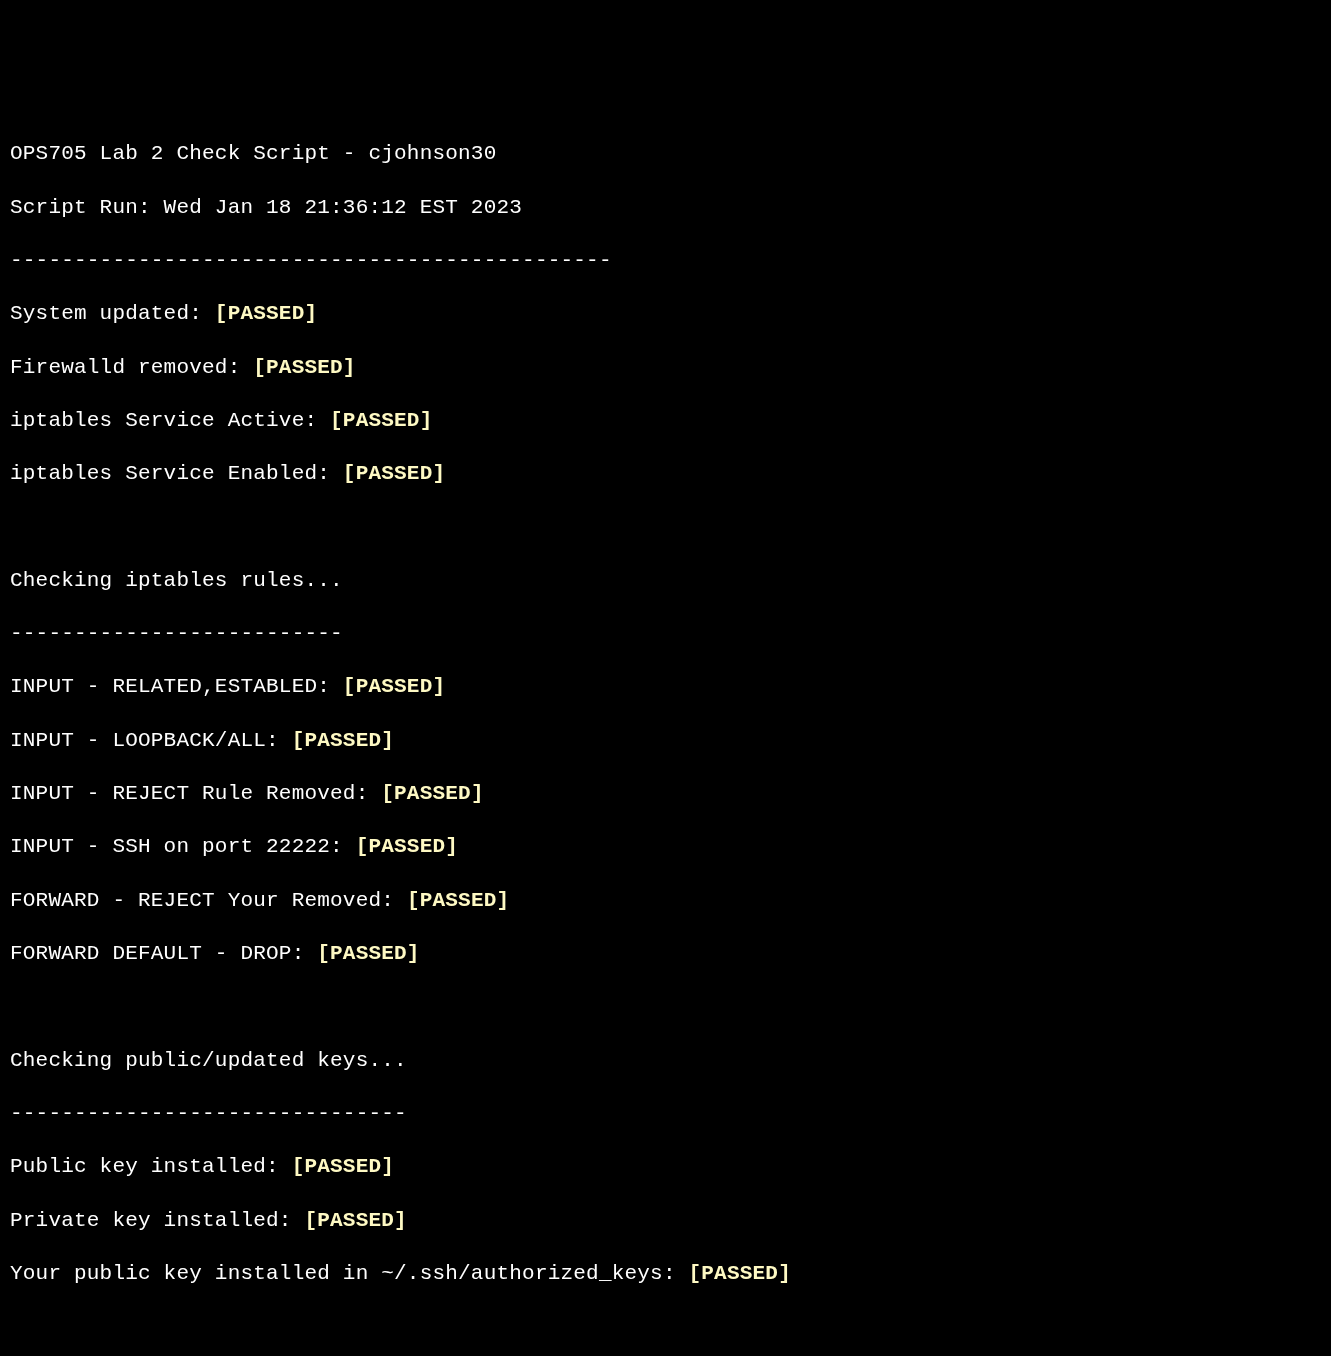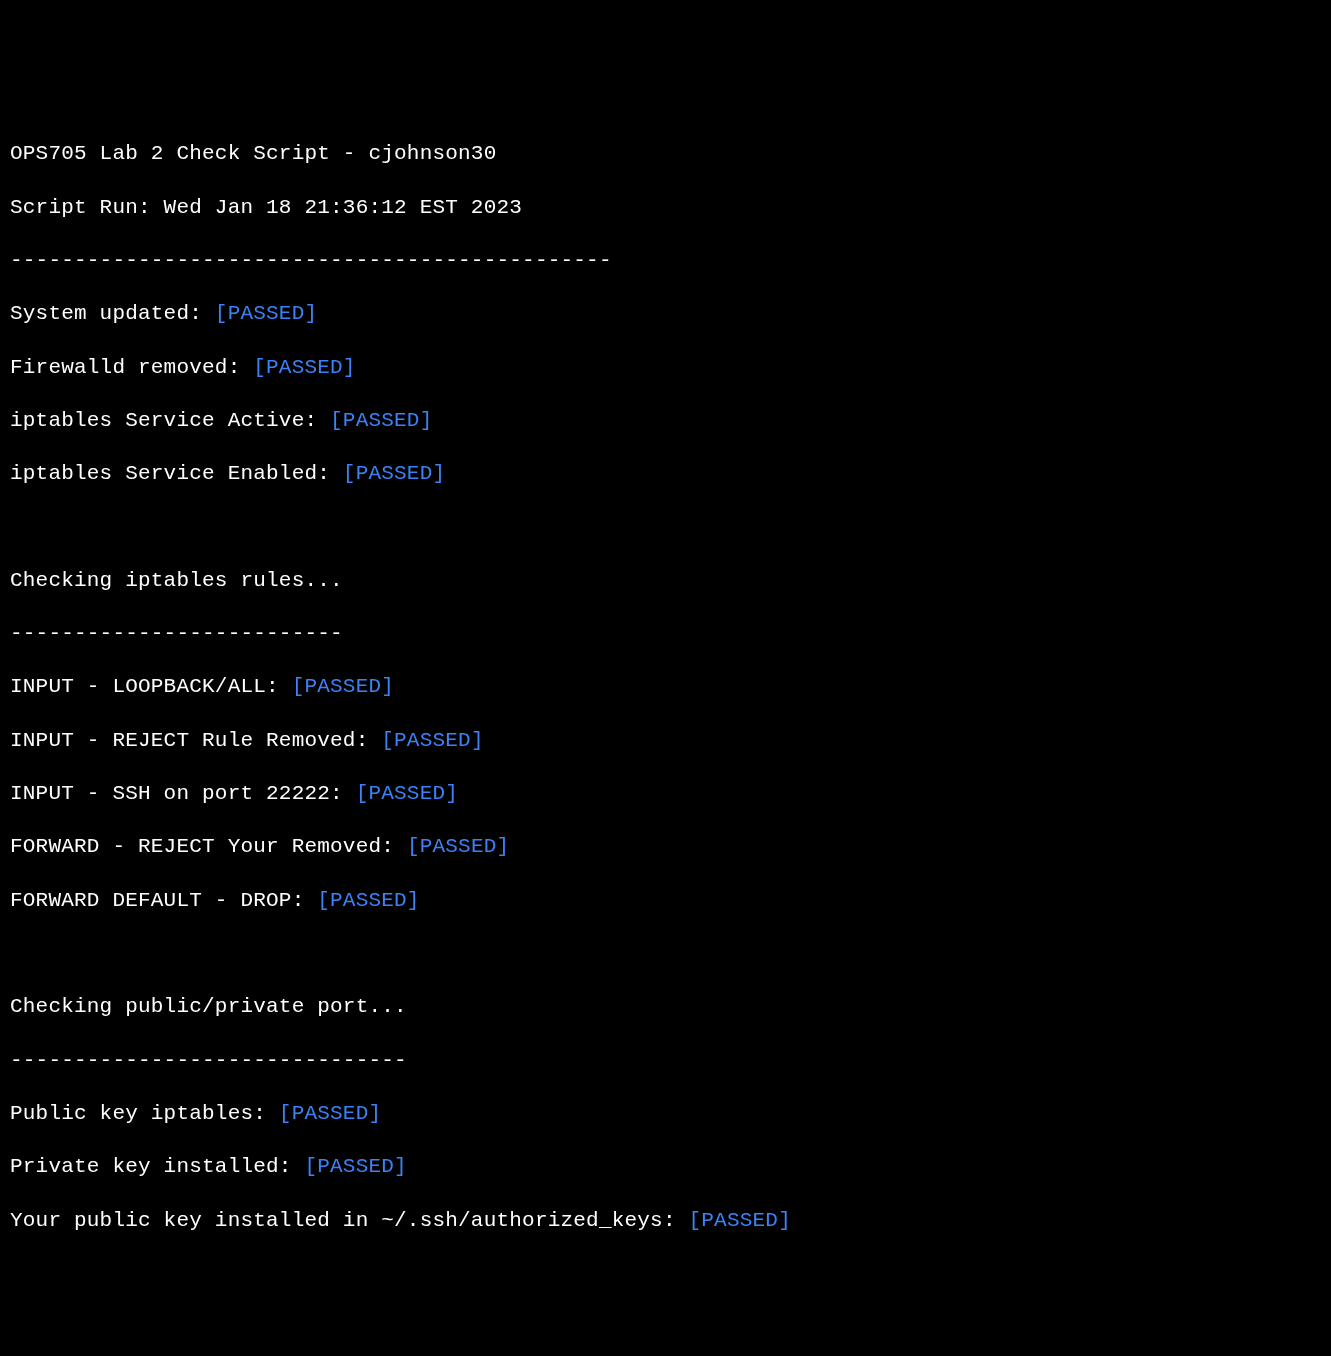--- a/index.html
+++ b/index.html
@@ -16,48 +16,50 @@
       padding: 8px 10px;
       width: 1331px;
       min-height: 1356px;
       white-space: pre;
       letter-spacing: 0.2px;
     }
     .line {
       display: block;
     }
     .passed {
-      color: #3b82f6;
+      color: #fef9c3;
+      font-weight: bold;
     }
   </style>
 </head>
 <body>
 
 
 
 <div>
 <span class="line">OPS705 Lab 2 Check Script - cjohnson30</span>
 <span class="line">Script Run: Wed Jan 18 21:36:12 EST 2023</span>
 <span class="line">-----------------------------------------------</span>
 <span class="line"><span>System updated: </span><span class="passed">[PASSED]</span></span>
 <span class="line"><span>Firewalld removed: </span><span class="passed">[PASSED]</span></span>
 <span class="line"><span>iptables Service Active: </span><span class="passed">[PASSED]</span></span>
 <span class="line"><span>iptables Service Enabled: </span><span class="passed">[PASSED]</span></span>
 <span class="line"> </span>
 <span class="line">Checking iptables rules...</span>
 <span class="line">--------------------------</span>
+<span class="line"><span>INPUT - RELATED,ESTABLED: </span><span class="passed">[PASSED]</span></span>
 <span class="line"><span>INPUT - LOOPBACK/ALL: </span><span class="passed">[PASSED]</span></span>
 <span class="line"><span>INPUT - REJECT Rule Removed: </span><span class="passed">[PASSED]</span></span>
 <span class="line"><span>INPUT - SSH on port 22222: </span><span class="passed">[PASSED]</span></span>
 <span class="line"><span>FORWARD - REJECT Your Removed: </span><span class="passed">[PASSED]</span></span>
 <span class="line"><span>FORWARD DEFAULT - DROP: </span><span class="passed">[PASSED]</span></span>
 <span class="line"> </span>
-<span class="line">Checking public/private port...</span>
+<span class="line">Checking public/updated keys...</span>
 <span class="line">-------------------------------</span>
-<span class="line"><span>Public key iptables: </span><span class="passed">[PASSED]</span></span>
+<span class="line"><span>Public key installed: </span><span class="passed">[PASSED]</span></span>
 <span class="line"><span>Private key installed: </span><span class="passed">[PASSED]</span></span>
 <span class="line"><span>Your public key installed in ~/.ssh/authorized_keys: </span><span class="passed">[PASSED]</span></span>
 
 
 
 
 
 
 
 

